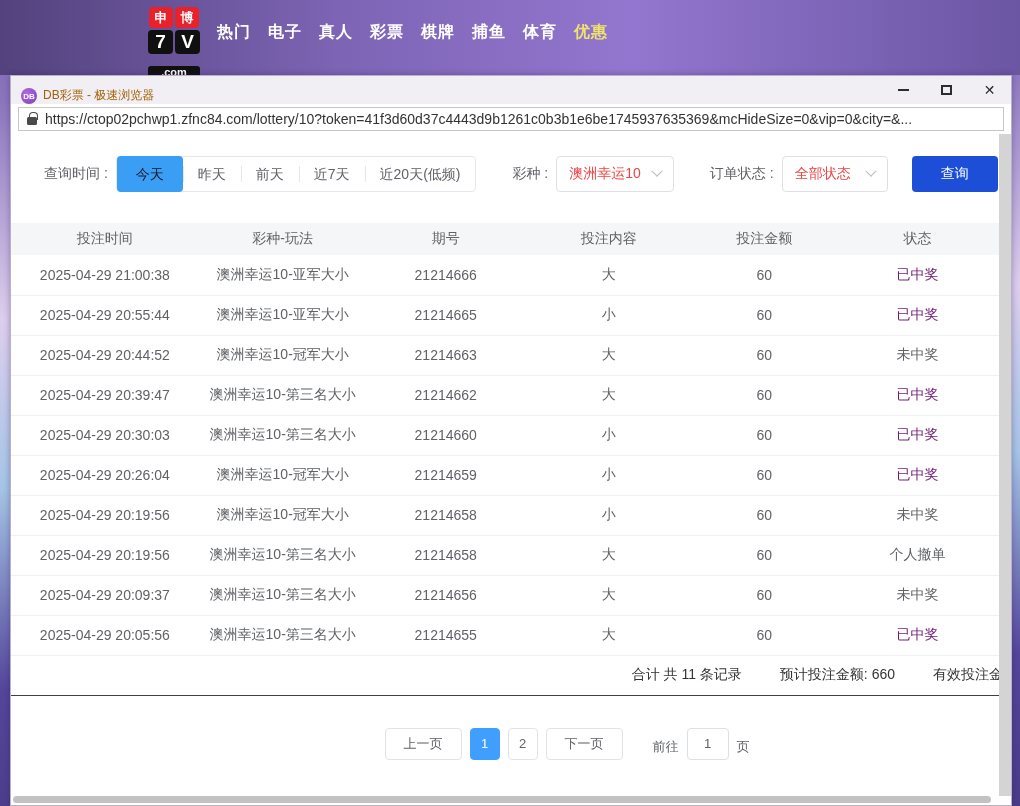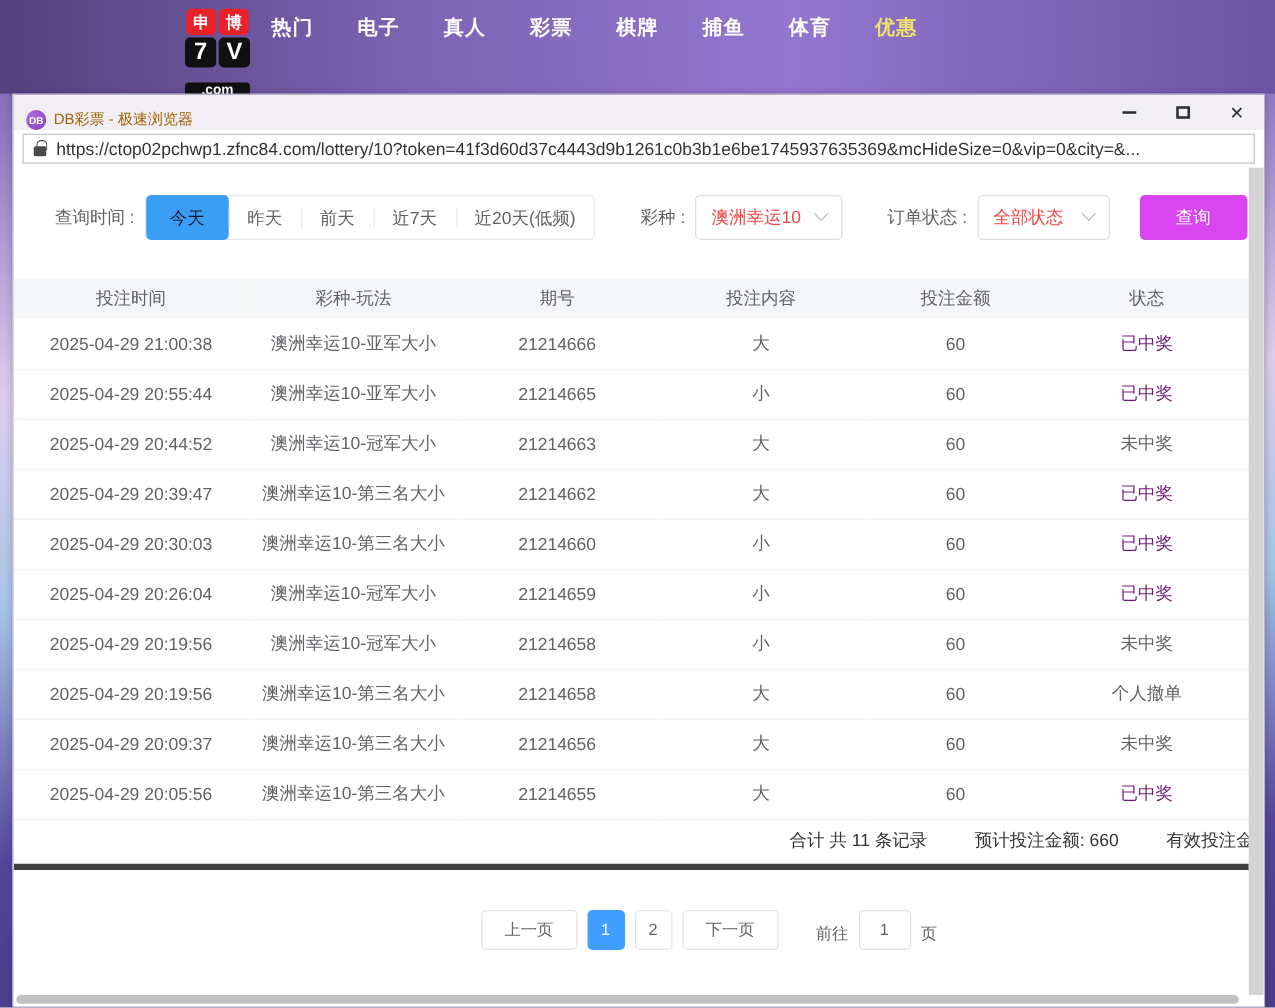--- a/index.html
+++ b/index.html
@@ -8,21 +8,21 @@
        background:linear-gradient(178deg,#7a64ae 0%,#8b75bd 12%,#ddceed 38%,#a5c4e6 58%,#54459a 82%,#4a3c87 100%)}
 
   
   .site-header{position:absolute;top:0;left:0;width:100%;height:75px;
        background:linear-gradient(90deg,#53427d 0%,#7d64b4 33%,#9376cf 62%,#6b56a3 100%)}
   .logo{position:absolute;left:146px;top:7px;width:56px;cursor:pointer}
   .logo-row{display:flex;gap:2px;justify-content:center;margin-bottom:2px}
   .tile-red{width:24px;height:21px;background:#e8212b;border-radius:4px;color:#fff;font-weight:bold;font-size:13px;display:flex;align-items:center;justify-content:center}
   .tile-black{width:25px;height:24px;background:#101010;border-radius:4px;color:#fff;font-weight:bold;font-size:19px;display:flex;align-items:center;justify-content:center}
   .logo-domain{background:#101010;color:#fff;font-weight:bold;font-size:11px;text-align:center;border-radius:3px;line-height:13px;height:13px;width:52px;margin:12px auto}
-  .nav{position:absolute;left:217px;top:12px;display:flex;gap:35px}
+  .nav{position:absolute;left:217px;top:22px;display:flex;gap:17px}
   .nav-item{color:#fff;font-size:16px;font-weight:bold;cursor:pointer;letter-spacing:1px}
   .nav-item.hl{color:#efe36c}
 
   
   .window{position:absolute;left:10px;top:75px;width:1002px;height:731px;background:#fff;
           border:1px solid #b9b0cc;display:flex;flex-direction:column;box-shadow:0 0 6px rgba(40,20,80,.35)}
   .titlebar{height:28px;background:#f1eff3;display:flex;align-items:flex-end;padding:0 0 0 10px;flex:none}
   .win-icon{width:16px;height:16px;border-radius:50%;background:radial-gradient(circle at 35% 35%,#b06be0,#7d3cb8);
             color:#fff;font-size:8px;font-weight:bold;display:flex;align-items:center;justify-content:center;margin-right:6px}
   .win-title{font-size:12px;color:#a16207}
@@ -51,29 +51,29 @@
   .time-group{display:flex;align-items:center;border:1px solid #e4e7ed;border-radius:4px;margin-left:8px;height:36px}
   .time-opt{padding:0 15px;line-height:34px;cursor:pointer;position:relative;color:#606266}
   .time-opt + .time-opt::before{content:"";position:absolute;left:0;top:9px;bottom:9px;width:1px;background:#e4e7ed}
   .time-opt.active{background:#3b9ef5;color:#0f172a;border-radius:4px;line-height:36px;margin:-1px 0;padding:0 19px}
   .time-opt.active::before{display:none}
   .flabel{margin-left:36px}
   .select{display:flex;align-items:center;justify-content:space-between;border:1px solid #dcdfe6;border-radius:4px;height:36px;
           padding:0 12px;margin-left:8px;cursor:pointer;min-width:116px;color:#ef4444;background:#fff}
   .select.narrow{min-width:106px}
   .chevron{width:8px;height:8px;border-right:1.5px solid #b7bcc5;border-bottom:1.5px solid #b7bcc5;transform:rotate(45deg) translate(-2px,-2px);margin-left:12px}
-  .search-btn{background:#d946ef;color:#fff;border:none;height:36px;padding:0 29px;border-radius:4px;margin-left:24px;font-size:14px;cursor:pointer;font-family:inherit}
+  .search-btn{background:#1d4ed8;color:#fff;border:none;height:36px;padding:0 29px;border-radius:4px;margin-left:24px;font-size:14px;cursor:pointer;font-family:inherit}
 
   table{width:100%;border-collapse:collapse;table-layout:fixed;margin-top:11px}
   thead tr{background:#f5f6f7;height:32px}
   th{font-weight:normal;font-size:14px;color:#606266}
   tbody td{height:40px;text-align:center;font-size:14px;color:#606266;border-bottom:1px solid #f0f1f3;white-space:nowrap;overflow:hidden}
   td.red{color:#701a75}
 
-  .summary{display:flex;justify-content:flex-end;align-items:center;height:40px;border-bottom:5px solid #404040;
+  .summary{display:flex;justify-content:flex-end;align-items:center;height:40px;border-bottom:1px solid #404040;
            font-size:14px;color:#333;gap:38px;overflow:hidden;white-space:nowrap}
   .summary span:last-child{margin-right:-18px}
 
   .pager{display:flex;align-items:flex-start;justify-content:center;gap:8px;margin-top:32px;transform:translateX(62px);font-size:13px;color:#606266}
   .pg-btn{border:1px solid #e0e3e9;border-radius:4px;height:32px;padding:0 18px;display:flex;align-items:center;background:#fff;cursor:pointer;color:#606266}
   .pg-num{width:30px;height:32px;border:1px solid #e0e3e9;border-radius:4px;display:flex;align-items:center;justify-content:center;background:#fff;cursor:pointer}
   .pg-num.active{background:#409eff;color:#fff;border-color:#409eff}
   .goto{display:flex;align-items:center;gap:8px;margin-left:22px;padding-top:7px}
   .goto-input{width:42px;height:32px;border:1px solid #dcdfe6;border-radius:4px;text-align:center;font-size:13px;color:#606266;font-family:inherit;margin-top:-7px}
 </style>

